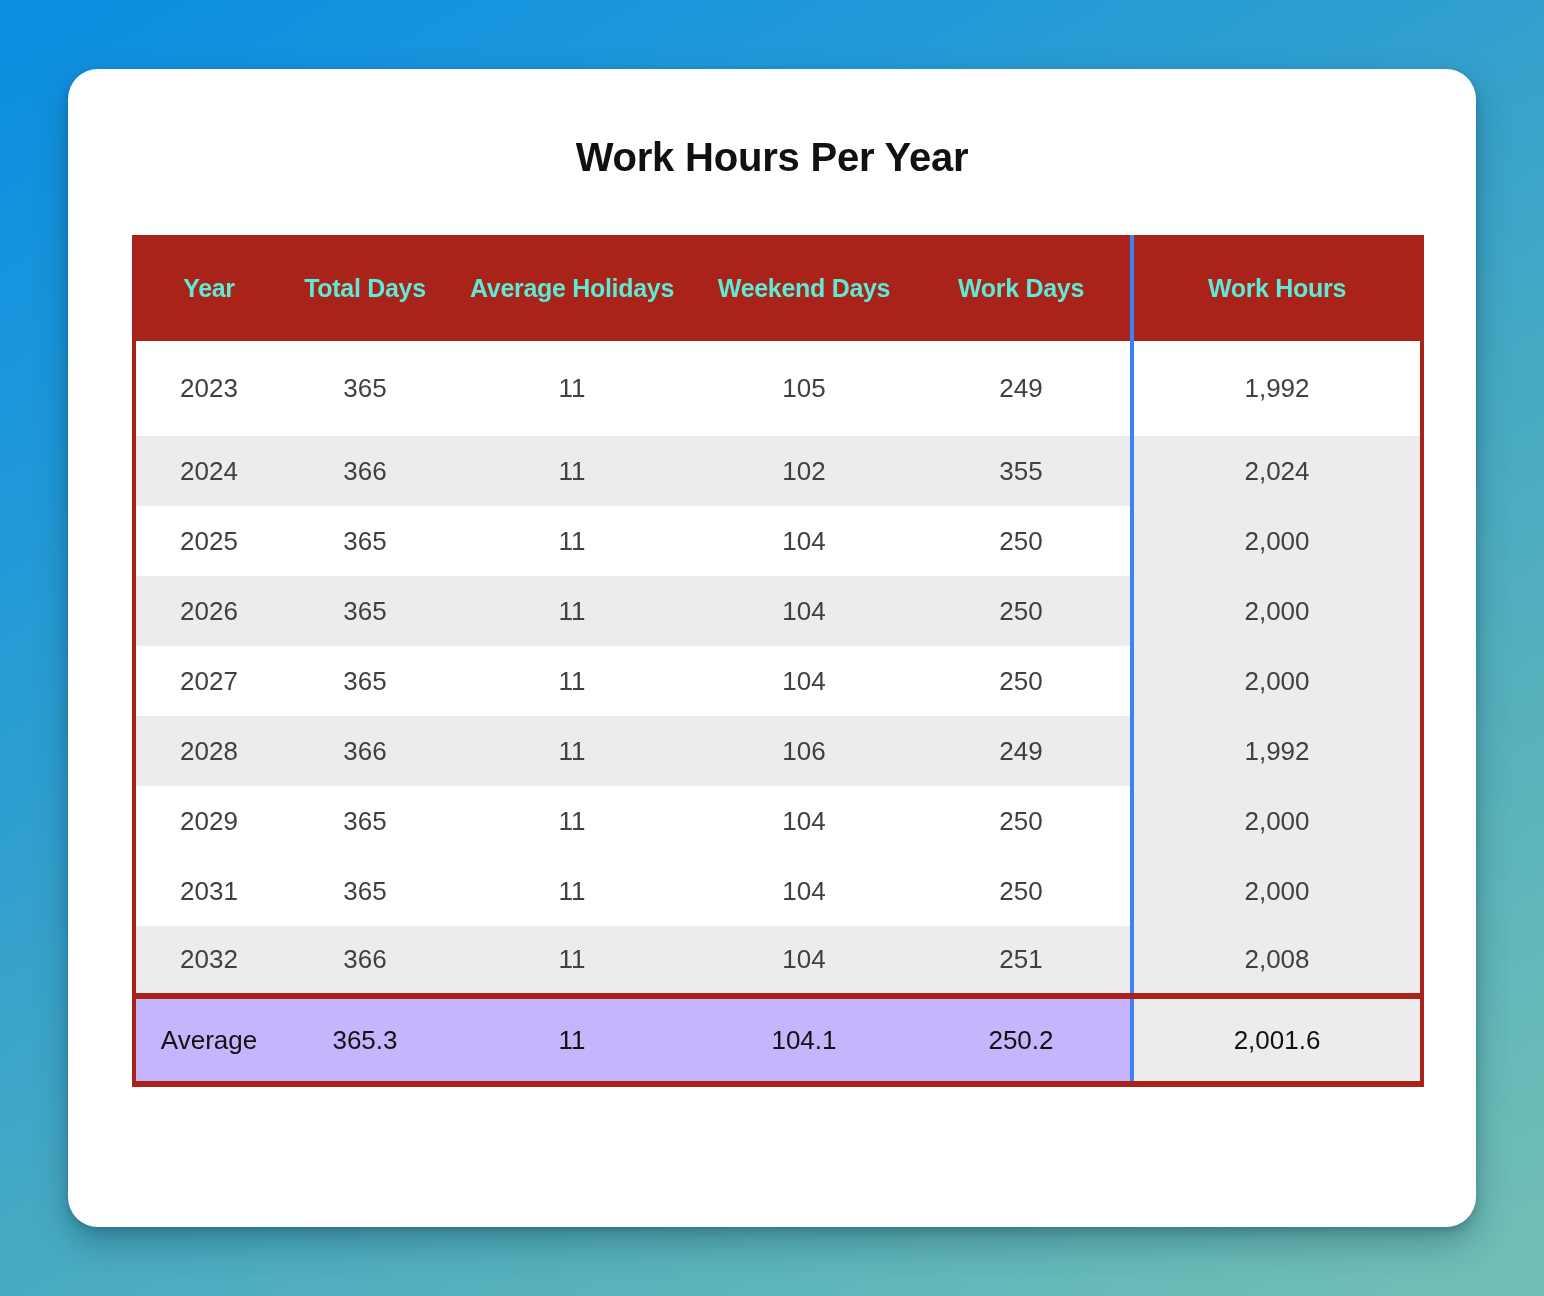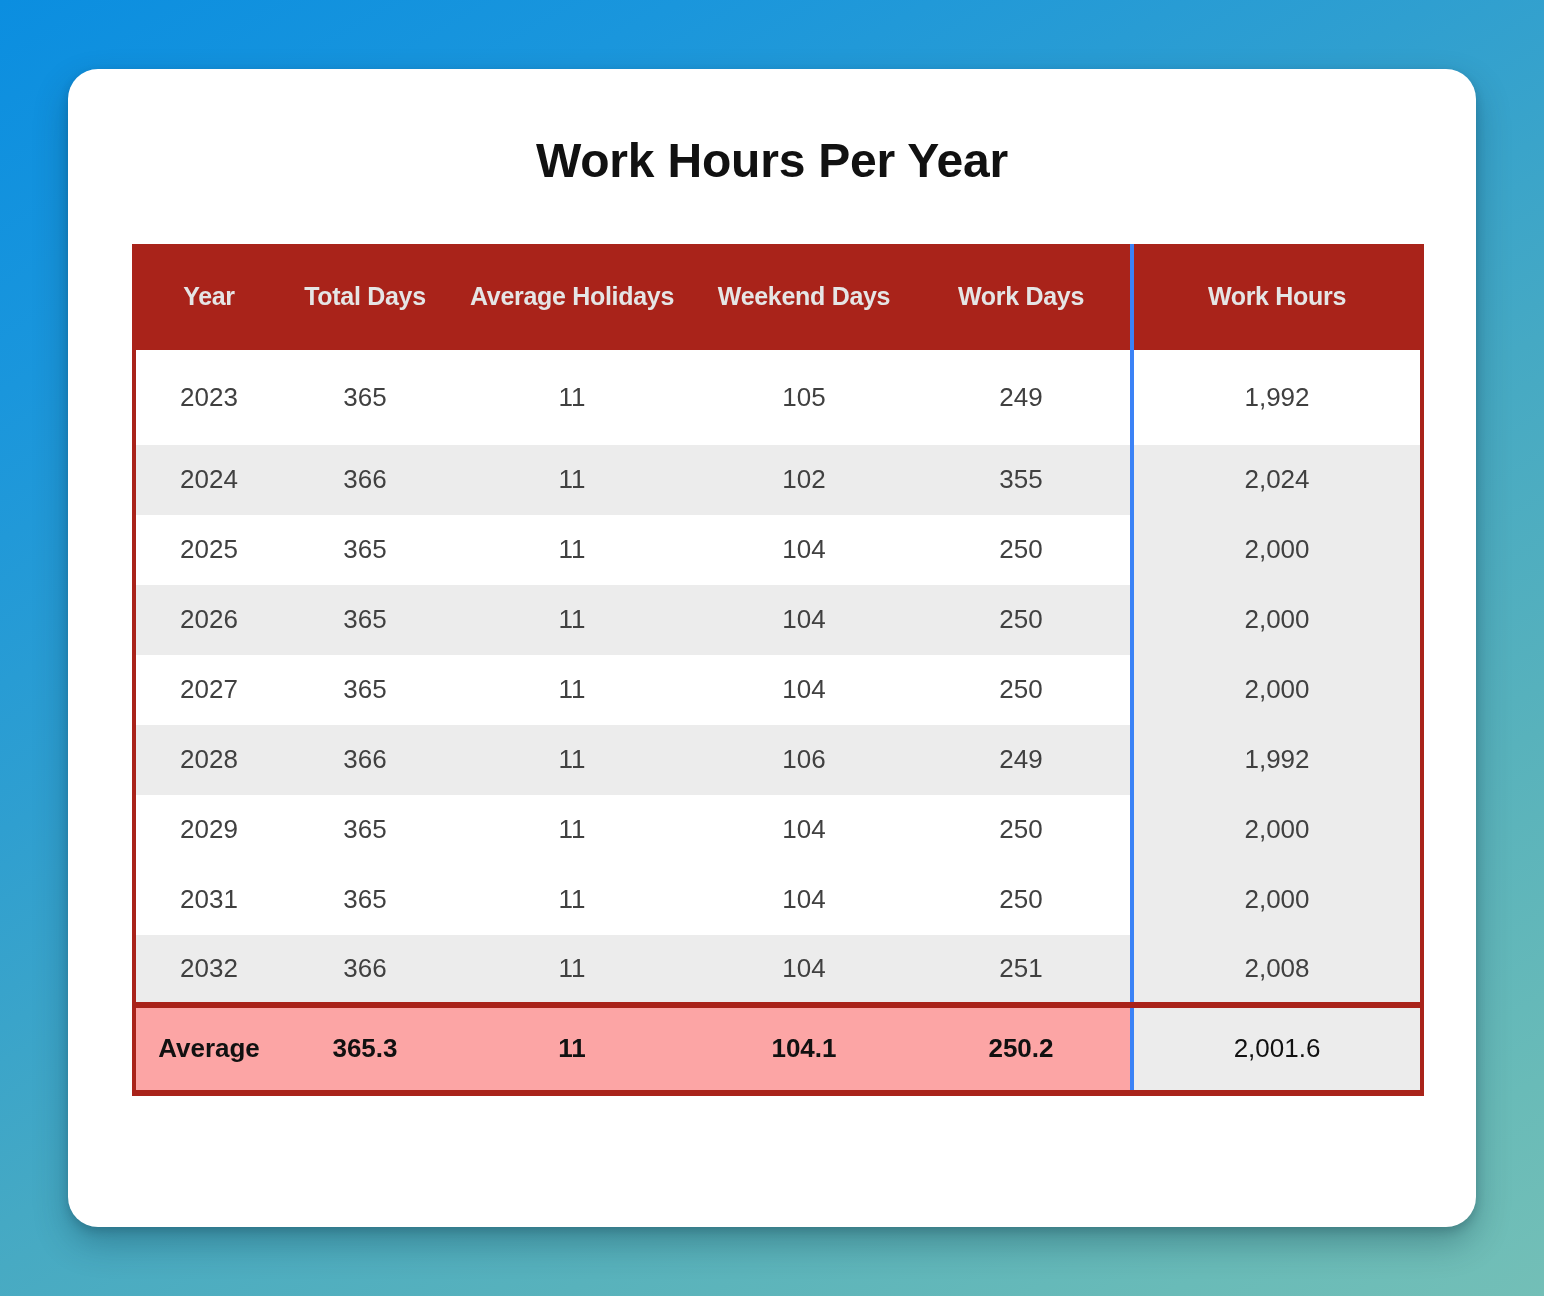--- a/index.html
+++ b/index.html
@@ -34,21 +34,21 @@
     background: #ffffff;
     border-radius: 30px;
     box-shadow: 0 16px 34px rgba(0, 40, 55, 0.30),
                 0 4px 10px rgba(0, 30, 45, 0.18);
     padding: 46px 64px 0 64px;
   }
 
   
   .title {
     text-align: center;
-    font-size: 48px;
+    font-size: 40px;
     font-weight: bold;
     color: #111111;
     letter-spacing: -0.2px;
     line-height: 1.1;
     padding-top: 20px;
   }
 
   
   .table-wrap {
     margin-top: 56px;
@@ -66,21 +66,21 @@
   col.c-year      { width: 148px; }
   col.c-total     { width: 166px; }
   col.c-fed       { width: 248px; }
   col.c-weekend   { width: 216px; }
   col.c-workdays  { width: 220px; }
   col.c-workhours { width: 290px; }
 
   
   thead th {
     background: #A9231A;
-    color: #e5e5e5;
+    color: #5eead4;
     font-size: 25px;
     font-weight: bold;
     text-align: center;
     height: 106px;
     vertical-align: middle;
     letter-spacing: -0.3px;
     padding: 0 6px;
   }
 
   
@@ -104,26 +104,26 @@
   td.hours, th.hours {
     border-left: 4px solid #3b82f6;
   }
 
   tbody tr td.hours { background: #ececec; }
   tbody tr.first td.hours { background: #ffffff; }
 
   
   tfoot td {
     font-size: 26px;
-    font-weight: bold;
+    font-weight: normal;
     color: #111111;
     text-align: center;
     height: 88px;
     vertical-align: middle;
-    background: #fca5a5;
+    background: #c4b5fd;
     border-top: 6px solid #A9231A;
     border-bottom: 6px solid #A9231A;
   }
 
   tfoot td.hours {
     background: #ececec;
     font-weight: normal;
   }
 
   tfoot td.avg-label {

